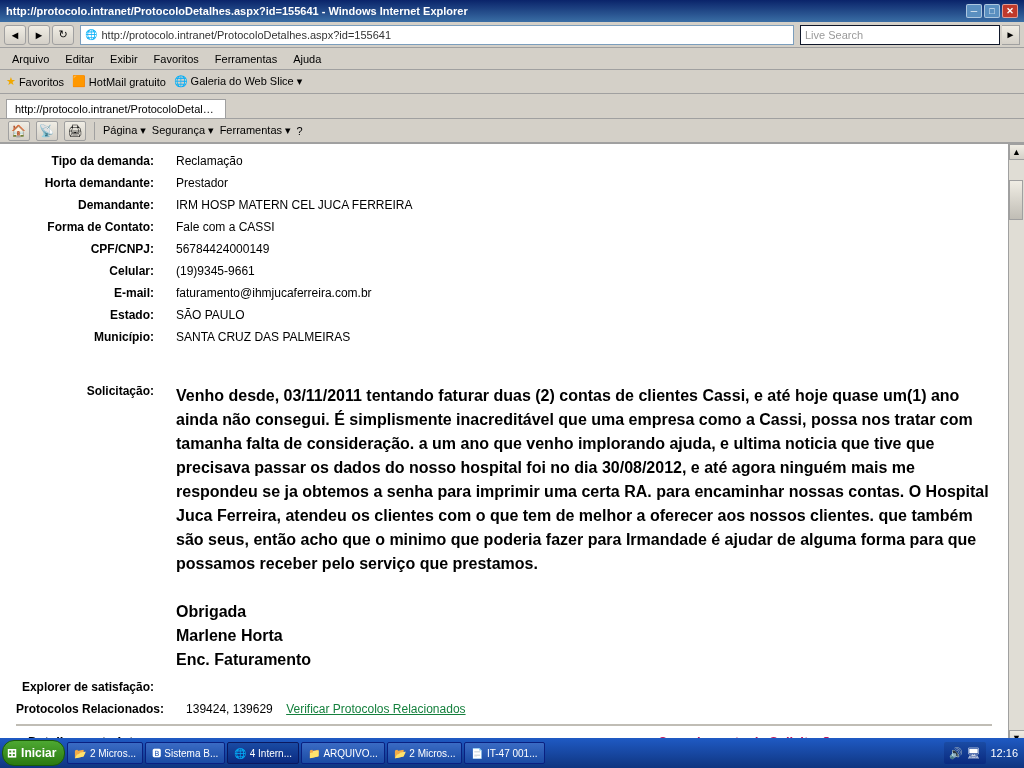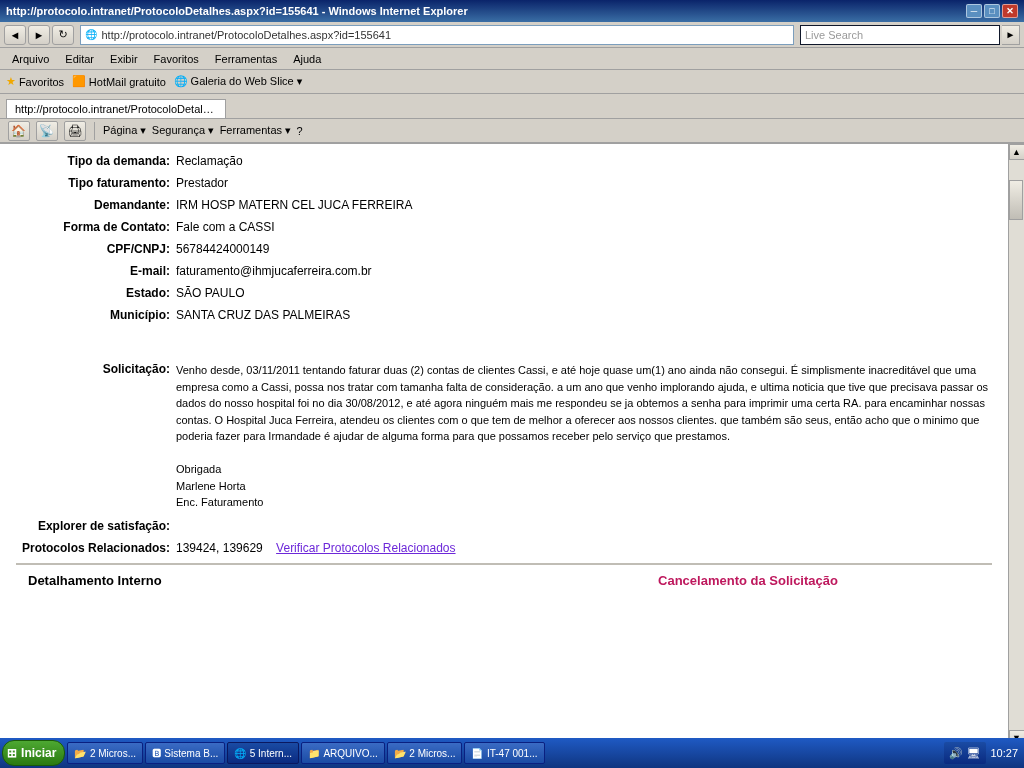--- a/index.html
+++ b/index.html
@@ -199,38 +199,39 @@
     .field-row {
       display: flex;
       margin-bottom: 8px;
       align-items: flex-start;
     }
     .field-label {
       font-weight: bold;
       font-size: 12px;
       min-width: 160px;
       text-align: right;
-      padding-right: 6px;
+      padding-right: 22px;
       color: #000;
     }
     .field-value {
       font-size: 12px;
       color: #000;
       flex: 1;
     }
     .field-link {
-      color: #6d28d9;
+      color: #15803d;
       text-decoration: underline;
       cursor: pointer;
     }
     .solicitacao-text {
-      font-size: 11px;
+      font-size: 16px;
       color: #000;
       line-height: 1.5;
       flex: 1;
+      font-weight: bold;
     }
 
     
     .bottom-section {
       display: flex;
       border-top: 2px solid #c0bdb5;
       margin-top: 8px;
     }
     .bottom-left {
       flex: 1;
@@ -412,34 +413,38 @@
 </div>
 
 <div class="content-wrapper">
   <div class="content-area">
 
     <div class="field-row">
       <span class="field-label">Tipo da demanda:</span>
       <span class="field-value">Reclamação</span>
     </div>
     <div class="field-row">
-      <span class="field-label">Tipo faturamento:</span>
+      <span class="field-label">Horta demandante:</span>
       <span class="field-value">Prestador</span>
     </div>
     <div class="field-row">
       <span class="field-label">Demandante:</span>
       <span class="field-value">IRM HOSP MATERN CEL JUCA FERREIRA</span>
     </div>
     <div class="field-row">
       <span class="field-label">Forma de Contato:</span>
       <span class="field-value">Fale com a CASSI</span>
     </div>
     <div class="field-row">
       <span class="field-label">CPF/CNPJ:</span>
       <span class="field-value">56784424000149</span>
+    </div>
+    <div class="field-row">
+      <span class="field-label">Celular:</span>
+      <span class="field-value">(19)9345-9661</span>
     </div>
     <div class="field-row">
       <span class="field-label">E-mail:</span>
       <span class="field-value">faturamento@ihmjucaferreira.com.br</span>
     </div>
     <div class="field-row">
       <span class="field-label">Estado:</span>
       <span class="field-value">SÃO PAULO</span>
     </div>
     <div class="field-row">
@@ -524,35 +529,35 @@
   <div class="taskbar-item">
     <span>📂</span>
     <span>2 Micros...</span>
   </div>
   <div class="taskbar-item">
     <span>🅱</span>
     <span>Sistema B...</span>
   </div>
   <div class="taskbar-item active">
     <span>🌐</span>
-    <span>5 Intern...</span>
+    <span>4 Intern...</span>
   </div>
   <div class="taskbar-item">
     <span>📁</span>
     <span>ARQUIVO...</span>
   </div>
   <div class="taskbar-item">
     <span>📂</span>
     <span>2 Micros...</span>
   </div>
   <div class="taskbar-item">
     <span>📄</span>
     <span>IT-47 001...</span>
   </div>
 
   <div class="taskbar-right">
     <div class="sys-tray">
       <span>🔊</span>
       <span>🖥</span>
     </div>
-    <span class="clock">10:27</span>
+    <span class="clock">12:16</span>
   </div>
 </div>
 
 </body></html>

